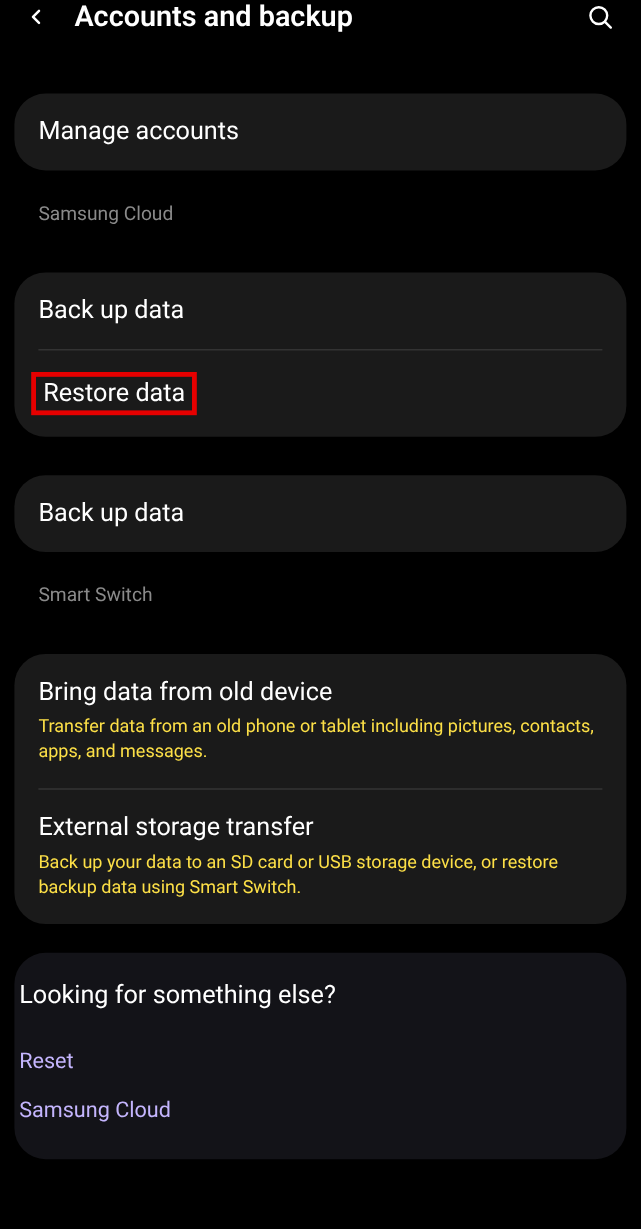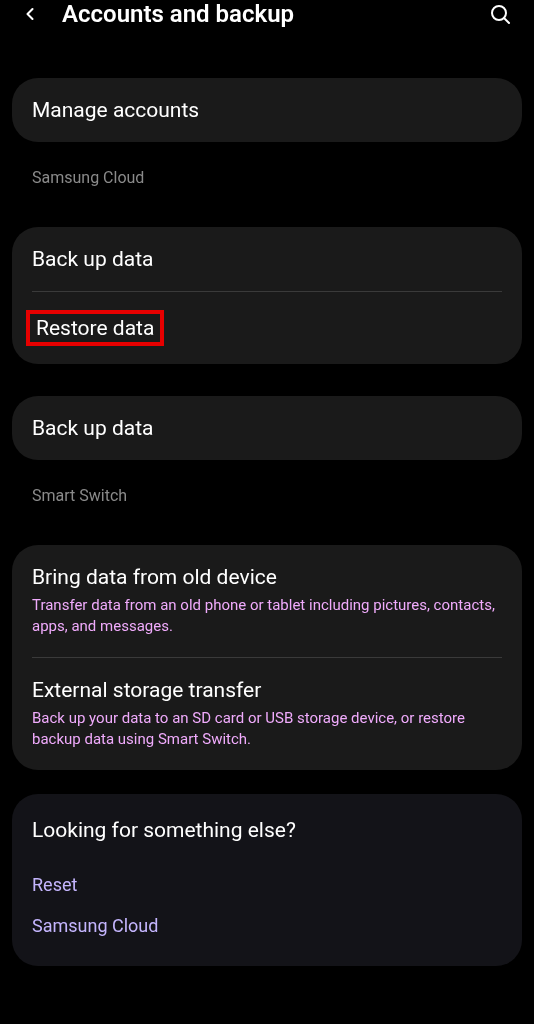--- a/index.html
+++ b/index.html
@@ -57,39 +57,39 @@
   padding: 20px 20px;
   cursor: pointer;
 }
 .item-title {
   font-size: 21px;
   color: #fff;
   font-weight: 400;
 }
 .item-sub {
   font-size: 15px;
-  color: #f0abfc;
+  color: #fde047;
   margin-top: 6px;
   line-height: 1.4;
 }
 .divider {
   height: 1px;
   background: #3a3a3a;
   margin: 0 20px;
 }
 .highlight-box {
   border: 4px solid #e60000;
   display: inline-block;
   padding: 2px 6px;
   margin: -2px -6px;
 }
 .footer-card {
   background: #131318;
   border-radius: 26px;
-  padding: 24px 20px 20px 20px;
+  padding: 24px 20px 20px 4px;
   margin-top: 24px;
 }
 .footer-title {
   font-size: 21px;
   color: #fff;
   margin-bottom: 22px;
 }
 .footer-link {
   color: #c4b5fd;
   font-size: 18px;

